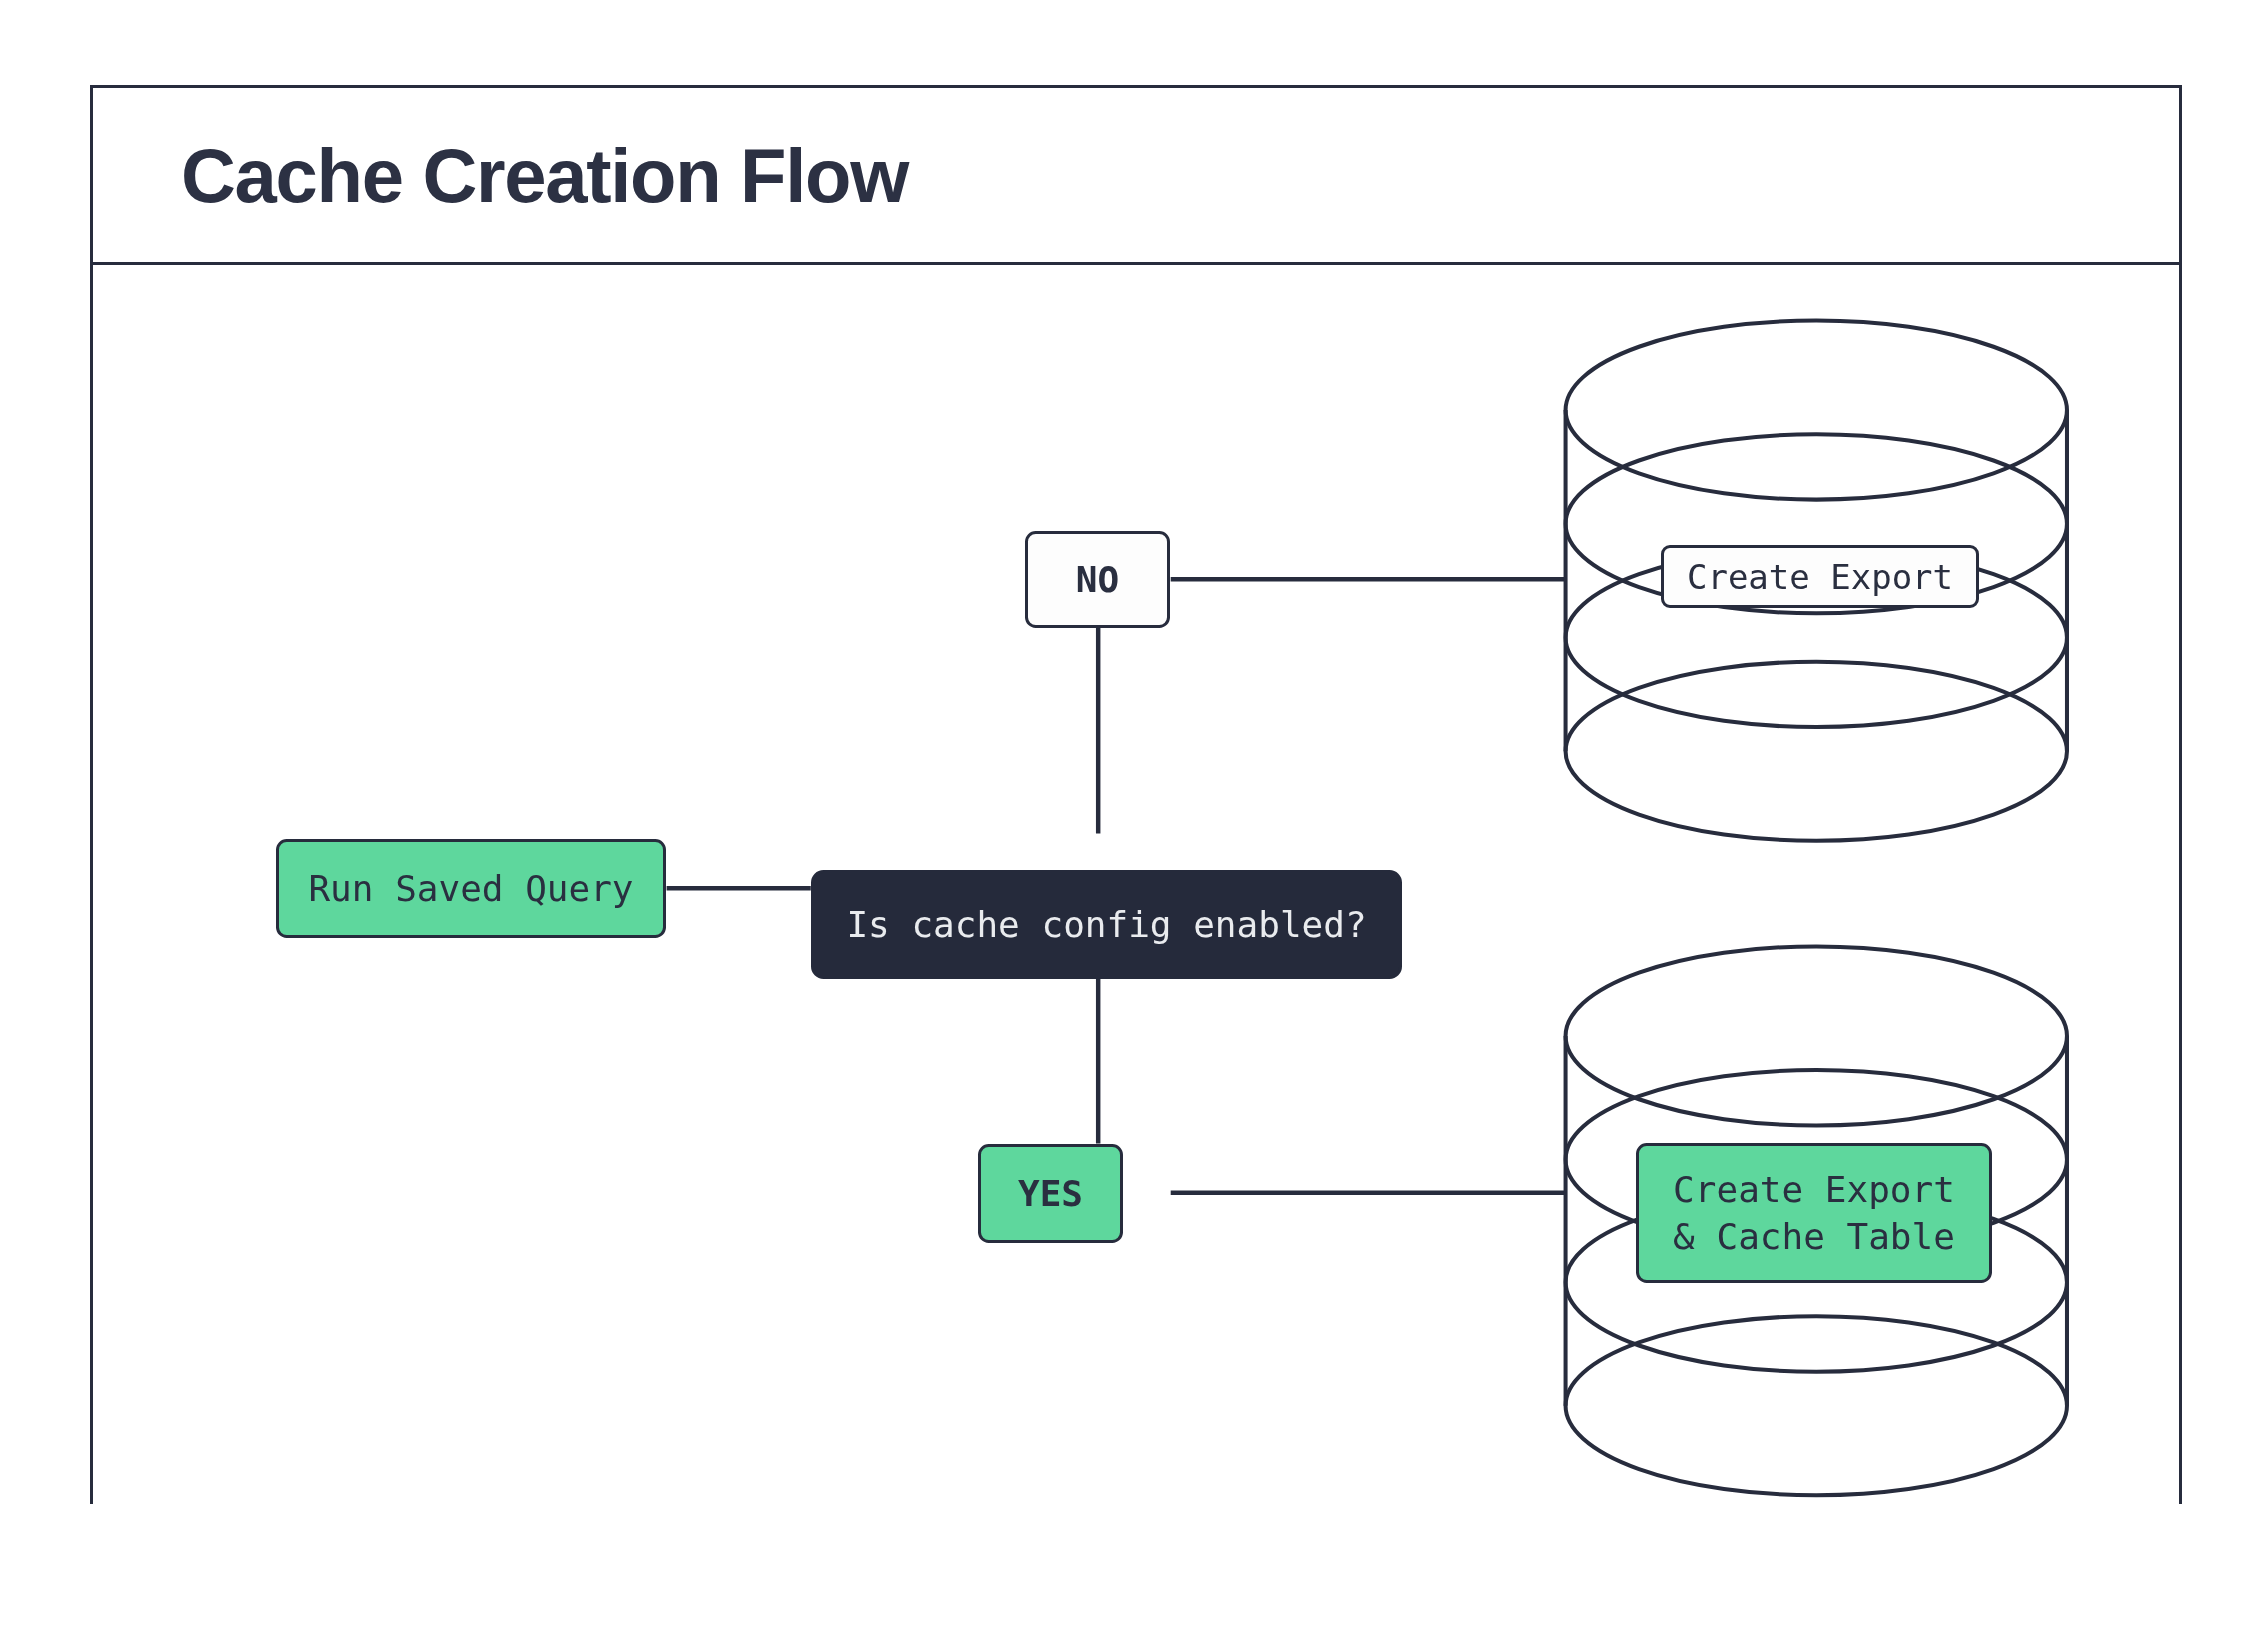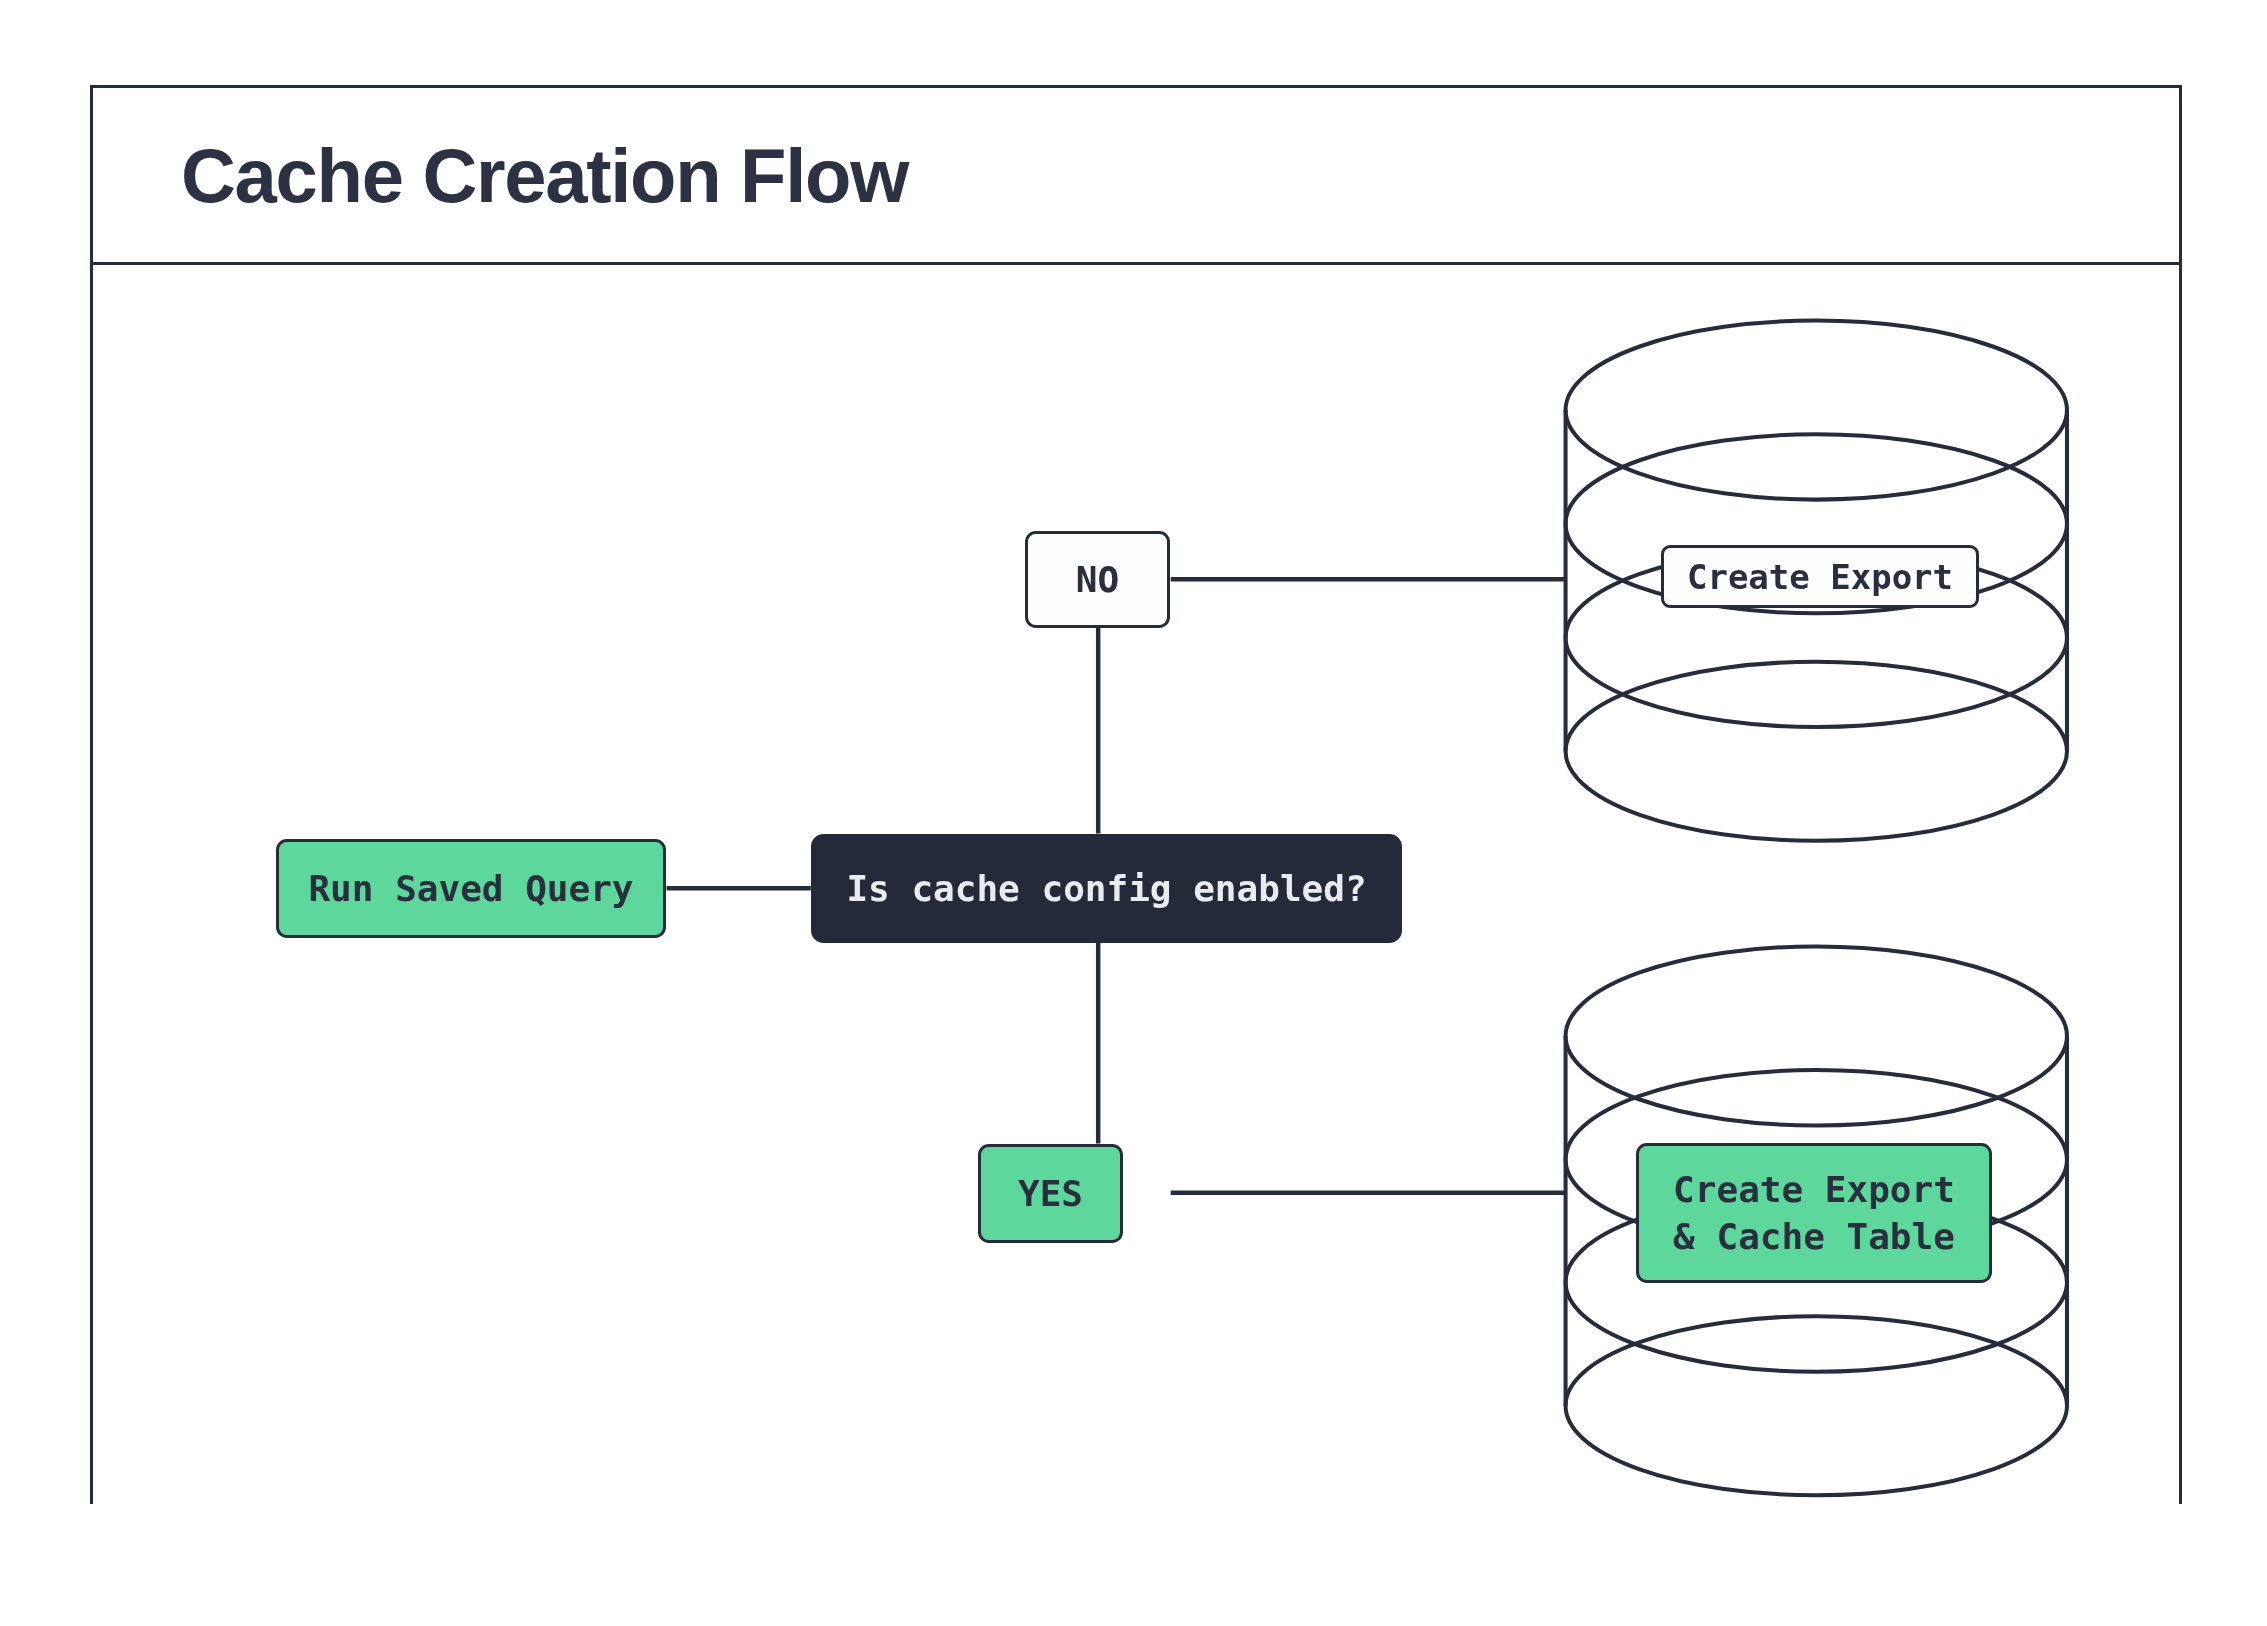--- a/index.html
+++ b/index.html
@@ -53,34 +53,35 @@
   
   .node {
     position: absolute;
     box-sizing: border-box;
     display: flex;
     align-items: center;
     justify-content: center;
     text-align: center;
     color: #2a2f40;
     font-size: 36px;
-    font-weight: 700;
+    font-weight: 400;
     white-space: nowrap;
   }
   .node.green {
     background: #5ed79d;
     border: 3.6px solid #272c3d;
     border-radius: 10.7px;
     text-align: center;
   }
   .node.dark {
     background: #252a3b;
     border: 3.6px solid #252a3b;
     border-radius: 12.5px;
     color: #e9ebee;
+    margin-top: 36px;
   }
   .node.light {
     background: #fdfdfd;
     border: 3.6px solid #272c3d;
     border-radius: 10.7px;
   }
   .node.small-label {
     border-width: 3.1px;
     border-radius: 9px;
     font-size: 34px;

